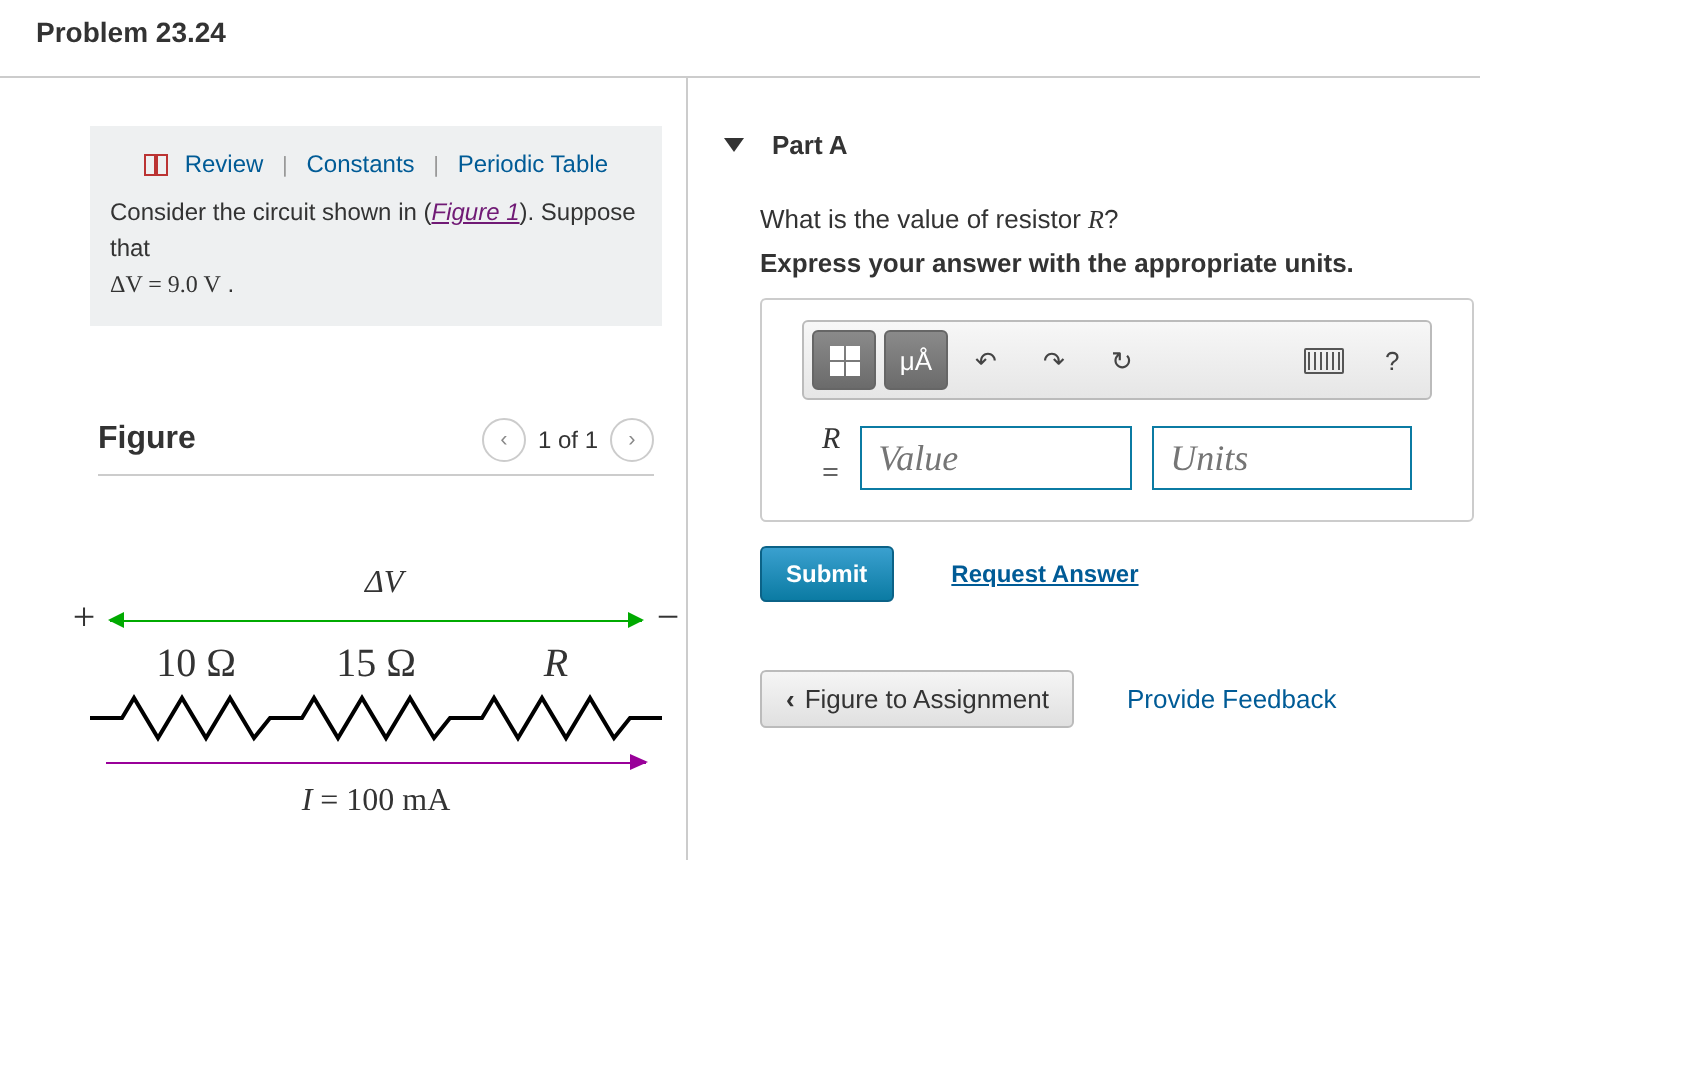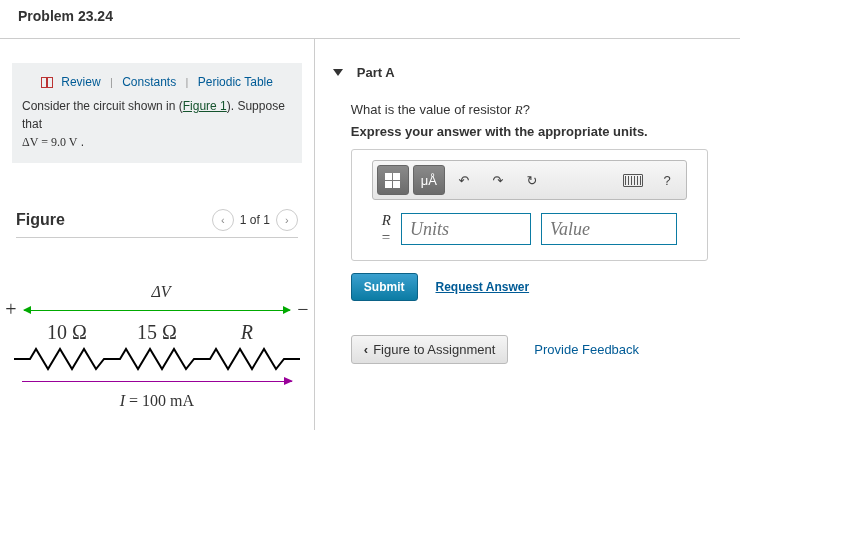--- a/index.html
+++ b/index.html
@@ -1,30 +1,30 @@
 <!DOCTYPE html>
 <html><head>
 <meta charset="utf-8">
 <style>
   body{margin:0;font-family:Arial,Helvetica,sans-serif;font-size:13px;color:#333;background:#fff;}
   .page{width:740px;}
   .header{padding:8px 18px 14px;font-weight:bold;font-size:14px;border-bottom:1px solid #ccc;}
-  .cols{display:flex;}
+  .cols{display:flex;margin-left:33px;}
   .left{width:398px;border-right:1px solid #ccc;padding:0 0 20px;}
   .right{flex:1;padding:0 14px;}
   .review-box{background:#eef0f1;margin:24px 12px 0;padding:8px 10px 12px;}
   .review-links{text-align:center;font-size:12px;padding:4px 0 8px;}
   .review-links a{color:#005b96;text-decoration:none;}
   .sep{color:#999;padding:0 6px;font-size:11px;}
   .bk-icon{display:inline-block;width:12px;height:12px;position:relative;vertical-align:middle;margin-right:5px;}
   .bk-icon::before,.bk-icon::after{content:"";position:absolute;width:5px;height:9px;border:1px solid #b33;top:0;}
   .bk-icon::before{left:0;}
   .bk-icon::after{left:5px;}
   .prompt{font-size:12px;line-height:1.5;}
-  .prompt a{color:#14532d;}
+  .prompt a{color:#701a75;font-style:italic;}
   .figure-hd{display:flex;align-items:center;justify-content:space-between;margin:46px 16px 4px;}
   .figure-hd h2{margin:0;font-size:16px;font-weight:bold;}
   .pager{display:flex;align-items:center;gap:6px;font-size:12px;}
   .pgbtn{width:20px;height:20px;border:1px solid #ccc;border-radius:50%;display:flex;align-items:center;justify-content:center;color:#888;background:#fff;cursor:pointer;font-size:11px;}
   .fig-rule{border:none;border-top:1px solid #ccc;margin:6px 16px 0;}
   .circuit{margin:60px auto 0;width:310px;font-family:'Times New Roman',serif;}
   .dv-row{display:flex;align-items:center;}
   .sign{font-size:20px;width:18px;text-align:center;}
   .dv-arrow{flex:1;position:relative;height:18px;}
   .dv-line{position:absolute;top:9px;left:4px;right:4px;height:1px;background:#0a0;z-index:0;}
@@ -55,21 +55,21 @@
   .tbtn{width:30px;height:28px;border:1px solid #aaa;border-radius:3px;background:linear-gradient(#fff,#e8e8e8);display:flex;align-items:center;justify-content:center;font-size:13px;color:#444;cursor:pointer;}
   .tbtn.dark{background:linear-gradient(#8a8a8a,#6b6b6b);color:#fff;border-color:#666;}
   .tbtn.flat{border:none;background:none;}
   .tspacer{flex:1;}
   .eq-row{display:flex;align-items:center;gap:10px;padding:0 10px;}
   .eq-lbl{font-family:'Times New Roman',serif;font-style:italic;font-size:15px;}
   .eq-lbl .eq{font-style:normal;}
   .inp{height:30px;border:1px solid #0b7ba3;padding:0 8px;font-family:'Times New Roman',serif;font-size:18px;font-style:italic;color:#999;}
   .inp.val{width:118px;}
   .inp.unit{width:112px;}
-  .actions{display:flex;align-items:center;gap:18px;margin-left:22px;}
+  .actions{display:flex;align-items:center;gap:29px;margin-left:22px;}
   .submit{background:linear-gradient(#3aa0cf,#0b7ba3);color:#fff;border:1px solid #0b6287;border-radius:3px;padding:6px 12px;font-weight:bold;font-size:12px;cursor:pointer;}
   .link{color:#005b96;font-weight:bold;font-size:12px;text-decoration:underline;cursor:pointer;}
   .bottom{display:flex;align-items:center;gap:26px;margin:34px 0 0 22px;}
   .ret-btn{background:linear-gradient(#f5f5f5,#e0e0e0);border:1px solid #bbb;border-radius:3px;padding:6px 12px;font-size:13px;cursor:pointer;display:flex;align-items:center;gap:5px;color:#333;}
   .chev{font-weight:bold;}
   .fb-link{color:#005b96;font-size:13px;cursor:pointer;}
   .kbd-icon{display:inline-block;width:18px;height:11px;border:1px solid #555;border-radius:1px;position:relative;}
   .kbd-icon::before{content:"";position:absolute;inset:1px;background:repeating-linear-gradient(90deg,#555 0,#555 1px,transparent 1px,transparent 3px);}
   .tpl-icon{display:grid;grid-template-columns:7px 7px;grid-template-rows:7px 7px;gap:1px;}
   .tpl-icon span{background:#fff;border:1px solid rgba(255,255,255,.6);}
@@ -170,22 +170,22 @@
           <div class="tbtn flat">↷</div>
           <div class="tbtn flat">↻</div>
           <div class="tspacer"></div>
           <div class="tbtn flat">
               <span class="kbd-icon"></span>
             </div>
           <div class="tbtn flat">?</div>
         </div>
         <div class="eq-row">
           <span class="eq-lbl"><span>R</span><span class="eq"> = </span></span>
+          <input class="inp val" placeholder="Value" style="">
           <input class="inp unit" placeholder="Units" style="">
-          <input class="inp val" placeholder="Value" style="">
         </div>
       </div>
 
       <div class="actions">
         <button class="submit">Submit</button>
         <span class="link">Request Answer</span>
       </div>
 
       <div class="bottom">
         <div class="ret-btn">

